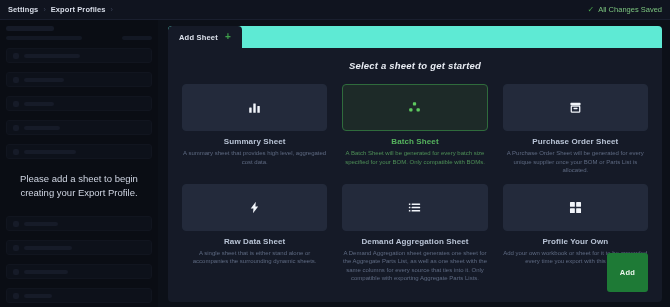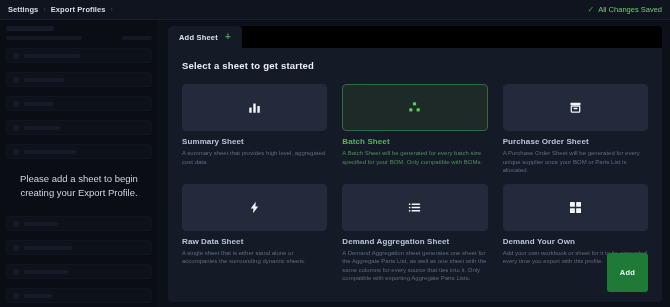--- a/index.html
+++ b/index.html
@@ -72,45 +72,46 @@
     position: absolute; top: 26px; left: 168px;
     width: 494px; height: 276px;
     background: #151a27;
     border-radius: 4px;
     z-index: 5;
     overflow: hidden;
   }
 
   .tabstrip {
     height: 22px; display: flex; align-items: stretch;
-    background: #000000;
+    background: #5eead4;
   }
   .tab {
     display: flex; align-items: center; gap: 7px;
     padding: 0 11px;
     background: #151a27;
     border-top-left-radius: 4px;
     border-top-right-radius: 4px;
     cursor: pointer;
   }
   .tab-label { font-size: 7.5px; font-weight: bold; color: #dde2ec; letter-spacing: .2px; }
   .tab-plus { color: #3ea14a; font-size: 10px; line-height: 1; font-weight: bold; }
 
   .panel-body { padding: 12px 14px 0 14px; height: 254px; position: relative; }
 
   .panel-title {
-    text-align: left; font-size: 9.5px; font-weight: bold;
-    color: #e9edf4; letter-spacing: .2px; margin-bottom: 13px;
+    text-align: center; font-size: 9.5px; font-weight: bold;
+    color: #e9edf4; letter-spacing: .2px; margin-bottom: 13px; font-style: italic;
   }
 
   .grid {
     display: grid;
     grid-template-columns: repeat(3, 1fr);
     column-gap: 15px;
     row-gap: 9px;
+    text-align: center;
   }
 
   .card { cursor: pointer; }
   .card-icon-box {
     height: 47px; border-radius: 4px;
     background: #232a3b;
     border: 1px solid #232a3b;
     display: flex; align-items: center; justify-content: center;
     margin-bottom: 6px;
   }
@@ -289,21 +290,21 @@
 
         <div class="card">
           <div class="card-icon-box">
             <svg class="icon-svg" width="13" height="13" viewBox="0 0 16 16" fill="#f2f5fa">
               <rect x="1.2" y="1.2" width="6" height="6" rx="0.8"></rect>
               <rect x="8.8" y="1.2" width="6" height="6" rx="0.8"></rect>
               <rect x="1.2" y="8.8" width="6" height="6" rx="0.8"></rect>
               <rect x="8.8" y="8.8" width="6" height="6" rx="0.8"></rect>
             </svg>
           </div>
-          <div class="card-title">Demand Your Own</div>
+          <div class="card-title">Profile Your Own</div>
           <div class="card-desc">Add your own workbook or sheet for it to be appended every time you export with this profile.</div>
         </div>
 
       </div>
 
       <button class="add-btn">Add</button>
     </div>
   </div>
 
 </div>

